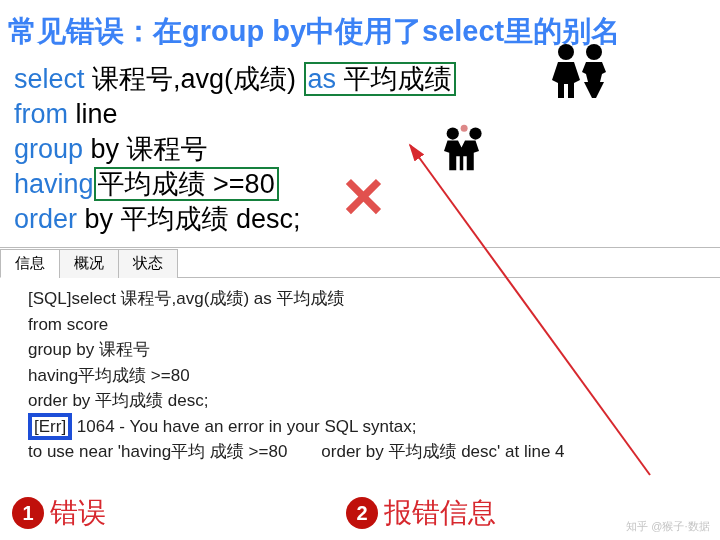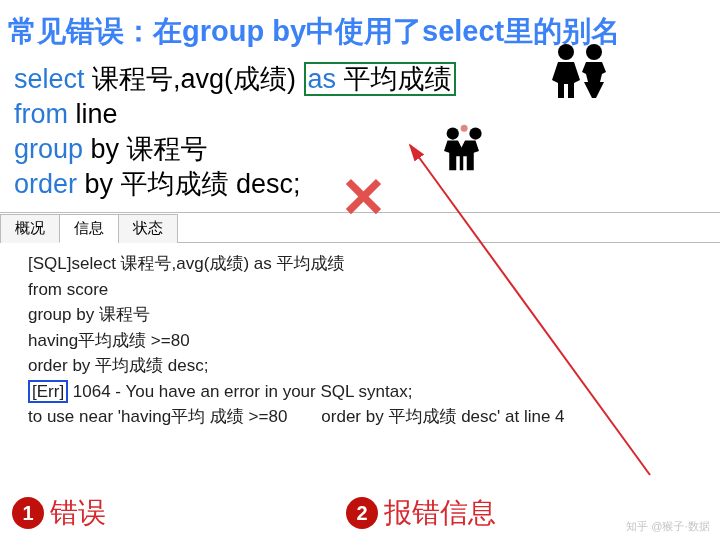--- a/index.html
+++ b/index.html
@@ -12,21 +12,21 @@
   .cross { position: absolute; left: 340px; top: 100px; color: #e1514e; font-size: 56px; font-weight: bold; }
   .arrow-line { position: absolute; left: 400px; top: 140px; width: 260px; height: 340px; pointer-events: none; }
   .person1 { position: absolute; left: 540px; top: 40px; }
   .person2 { position: absolute; left: 430px; top: 120px; }
   .result-panel { margin-top: 10px; border-top: 1px solid #bbb; font-family: Tahoma, Arial; }
   .tabs { display: flex; border-bottom: 1px solid #bbb; background: #fff; }
   .tab { padding: 4px 14px; font-size: 15px; border: 1px solid #bbb; border-bottom: none; margin-right: -1px; background: #f5f5f5; position: relative; top: 1px; }
   .tab.active { background: #fff; border-bottom: 1px solid #fff; }
   .msg { padding: 8px 12px; font-size: 17px; line-height: 1.5; color: #222; margin-left: 16px; }
   .msg-line { white-space: nowrap; }
-  .err-box { border: 2px solid #1d4ed8; padding: 0 2px; color: #222; }
+  .err-box { border: 4px solid #1d4ed8; padding: 0 2px; color: #222; }
   .callouts { position: absolute; left: 0; bottom: 8px; width: 100%; display: flex; font-size: 28px; color: #d7282e; }
   .callout { display: flex; align-items: center; gap: 6px; }
   .c1 { margin-left: 12px; }
   .c2 { margin-left: 240px; }
   .badge { display: inline-flex; align-items: center; justify-content: center; width: 32px; height: 32px; border-radius: 50%; background: #c0100b; color: #fff; font-size: 20px; font-weight: bold; }
   .watermark { position: absolute; right: 10px; bottom: 6px; color: #bdbdbd; font-size: 11px; opacity: .9; }
   svg.people { width: 80px; height: 60px; }
 </style>
 </head>
 <body>
@@ -35,20 +35,23 @@
 
 <div class="code-area">
   <div class="code-line">
     <span class="kw">select</span><span> 课程号,avg(成绩) </span><span class="box-red"><span class="kw">as</span><span> 平均成绩</span></span>
   </div>
   <div class="code-line">
     <span class="kw">from</span><span> line</span>
   </div>
   <div class="code-line">
     <span class="kw">group</span><span> by 课程号</span>
+  </div>
+  <div class="code-line">
+    <span class="kw">having</span><span class="box-red">平均成绩 &gt;=80</span>
   </div>
   <div class="code-line">
     <span class="kw">order</span><span> by 平均成绩 desc;</span>
   </div>
   <div class="cross">✕</div>
 </div>
 
 <div class="person1">
   <svg class="people" viewBox="0 0 80 60">
       <g fill="#000">
@@ -74,22 +77,22 @@
   <defs>
       <marker id="ah" markerWidth="10" markerHeight="10" refX="8" refY="3" orient="auto">
         <path d="M0,0 L0,6 L9,3 z" fill="#d7282e"></path>
       </marker>
     </defs>
   <line x1="250" y1="335" x2="10" y2="5" stroke="#d7282e" stroke-width="2" marker-end="url(#ah)"></line>
 </svg>
 
 <div class="result-panel">
   <div class="tabs">
+    <div class="tab active">信息</div>
     <div class="tab">概况</div>
-    <div class="tab active">信息</div>
     <div class="tab">状态</div>
   </div>
   <div class="msg">
     <div class="msg-line">[SQL]select 课程号,avg(成绩) as 平均成绩</div>
     <div class="msg-line">from score</div>
     <div class="msg-line">group by 课程号</div>
     <div class="msg-line">having平均成绩 &gt;=80</div>
     <div class="msg-line">order by 平均成绩 desc;</div>
     <div class="msg-line"><span class="err-box">[Err]</span><span> 1064 - You have an error in your SQL syntax;</span></div>
     <div class="msg-line">to use near 'having平均 成绩 &gt;=80　　order by 平均成绩 desc' at line 4</div>

